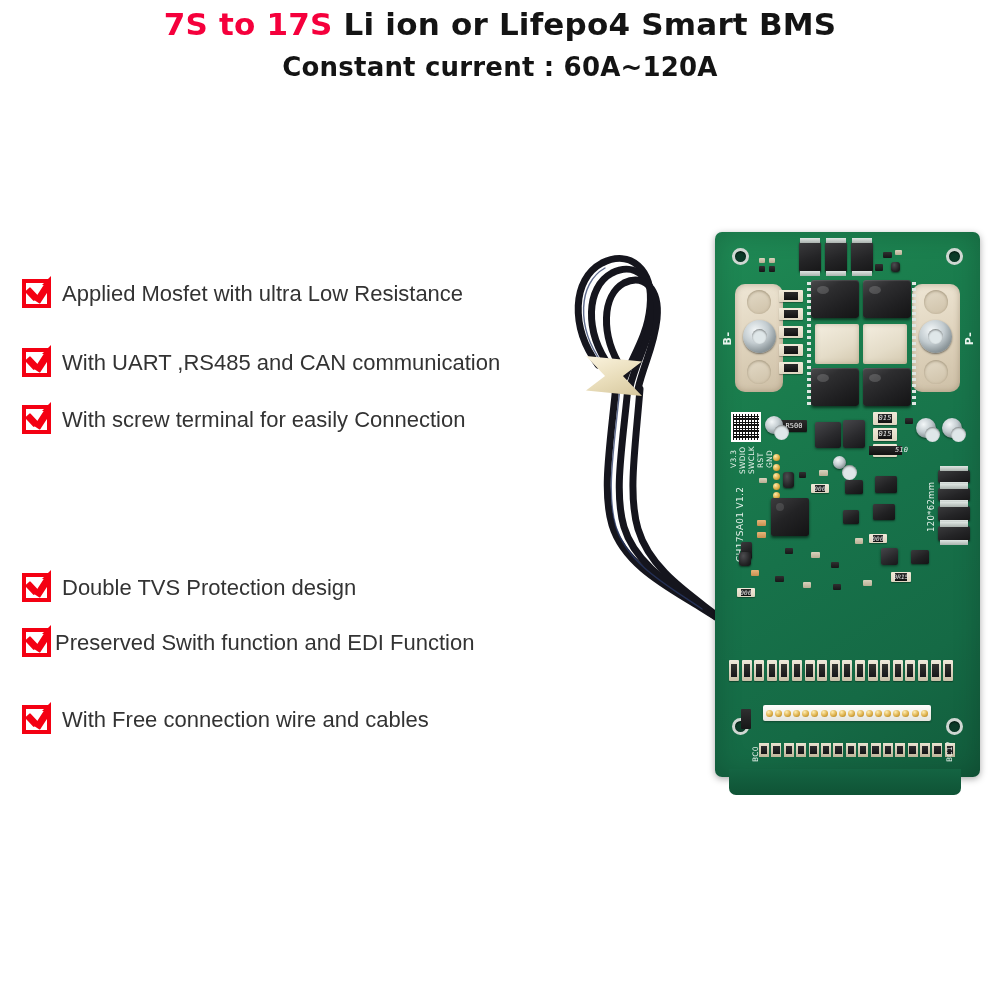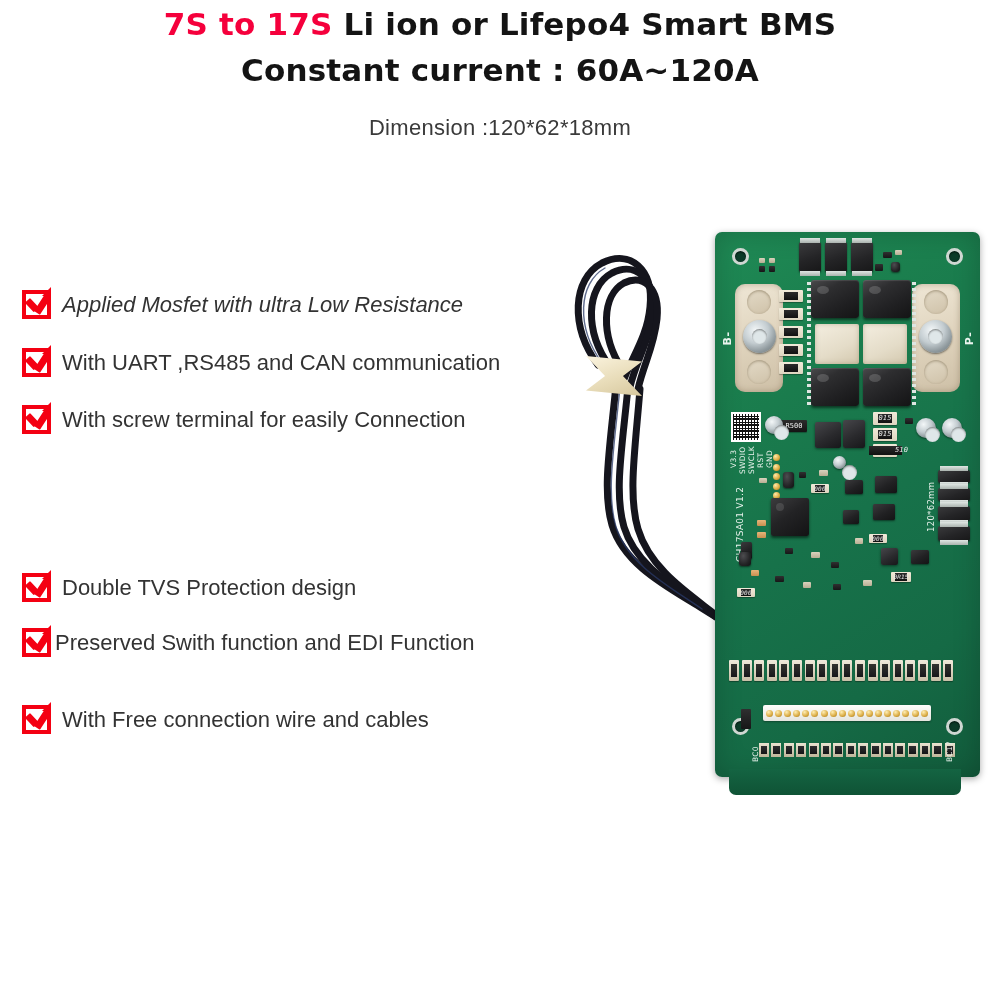--- a/index.html
+++ b/index.html
@@ -19,21 +19,21 @@
     text-align: center;
     font-family: "DejaVu Sans", sans-serif;
     font-size: 31px; font-weight: 700; color: #141414;
     letter-spacing: .2px; white-space: nowrap;
   }
   .title-line1 .hl { color: #f5003c; }
   .title-line2 {
     position: absolute; left: 0; top: 52px; width: 1000px;
     text-align: center;
     font-family: "DejaVu Sans", sans-serif;
-    font-size: 31px; font-weight: 700; color: #141414;
+    font-size: 26px; font-weight: 700; color: #141414;
     letter-spacing: .2px; white-space: nowrap;
   }
   .subtitle {
     position: absolute; left: 0; top: 115px; width: 1000px;
     text-align: center;
     font-size: 22px; color: #3a3a3a; letter-spacing: .3px;
   }
 
   
   .features { position: absolute; left: 0; top: 0; width: 620px; height: 1000px; }
@@ -228,25 +228,24 @@
 </style>
 </head>
 <body>
 
 <div id="page">
 
   <div class="title-line1">
     <span class="hl">7S to 17S</span><span> Li ion or Lifepo4 Smart BMS</span>
   </div>
   <div class="title-line2">Constant current : 60A~120A</div>
-  <div class="subtitle">Dimension :120*62*18mm</div>
 
   <div class="features">
 
-    <div class="feature" style="left:22px; top:290px;font-style:italic;">
+    <div class="feature" style="left:22px; top:279px;">
       <span class="cbx">
           <i class="nub"></i>
         </span>
       <span class="ftext">
         <span>Applied Mosfet with ultra Low Resistance</span>
       </span>
     </div>
 
     <div class="feature" style="left:22px; top:348px;">
       <span class="cbx">

